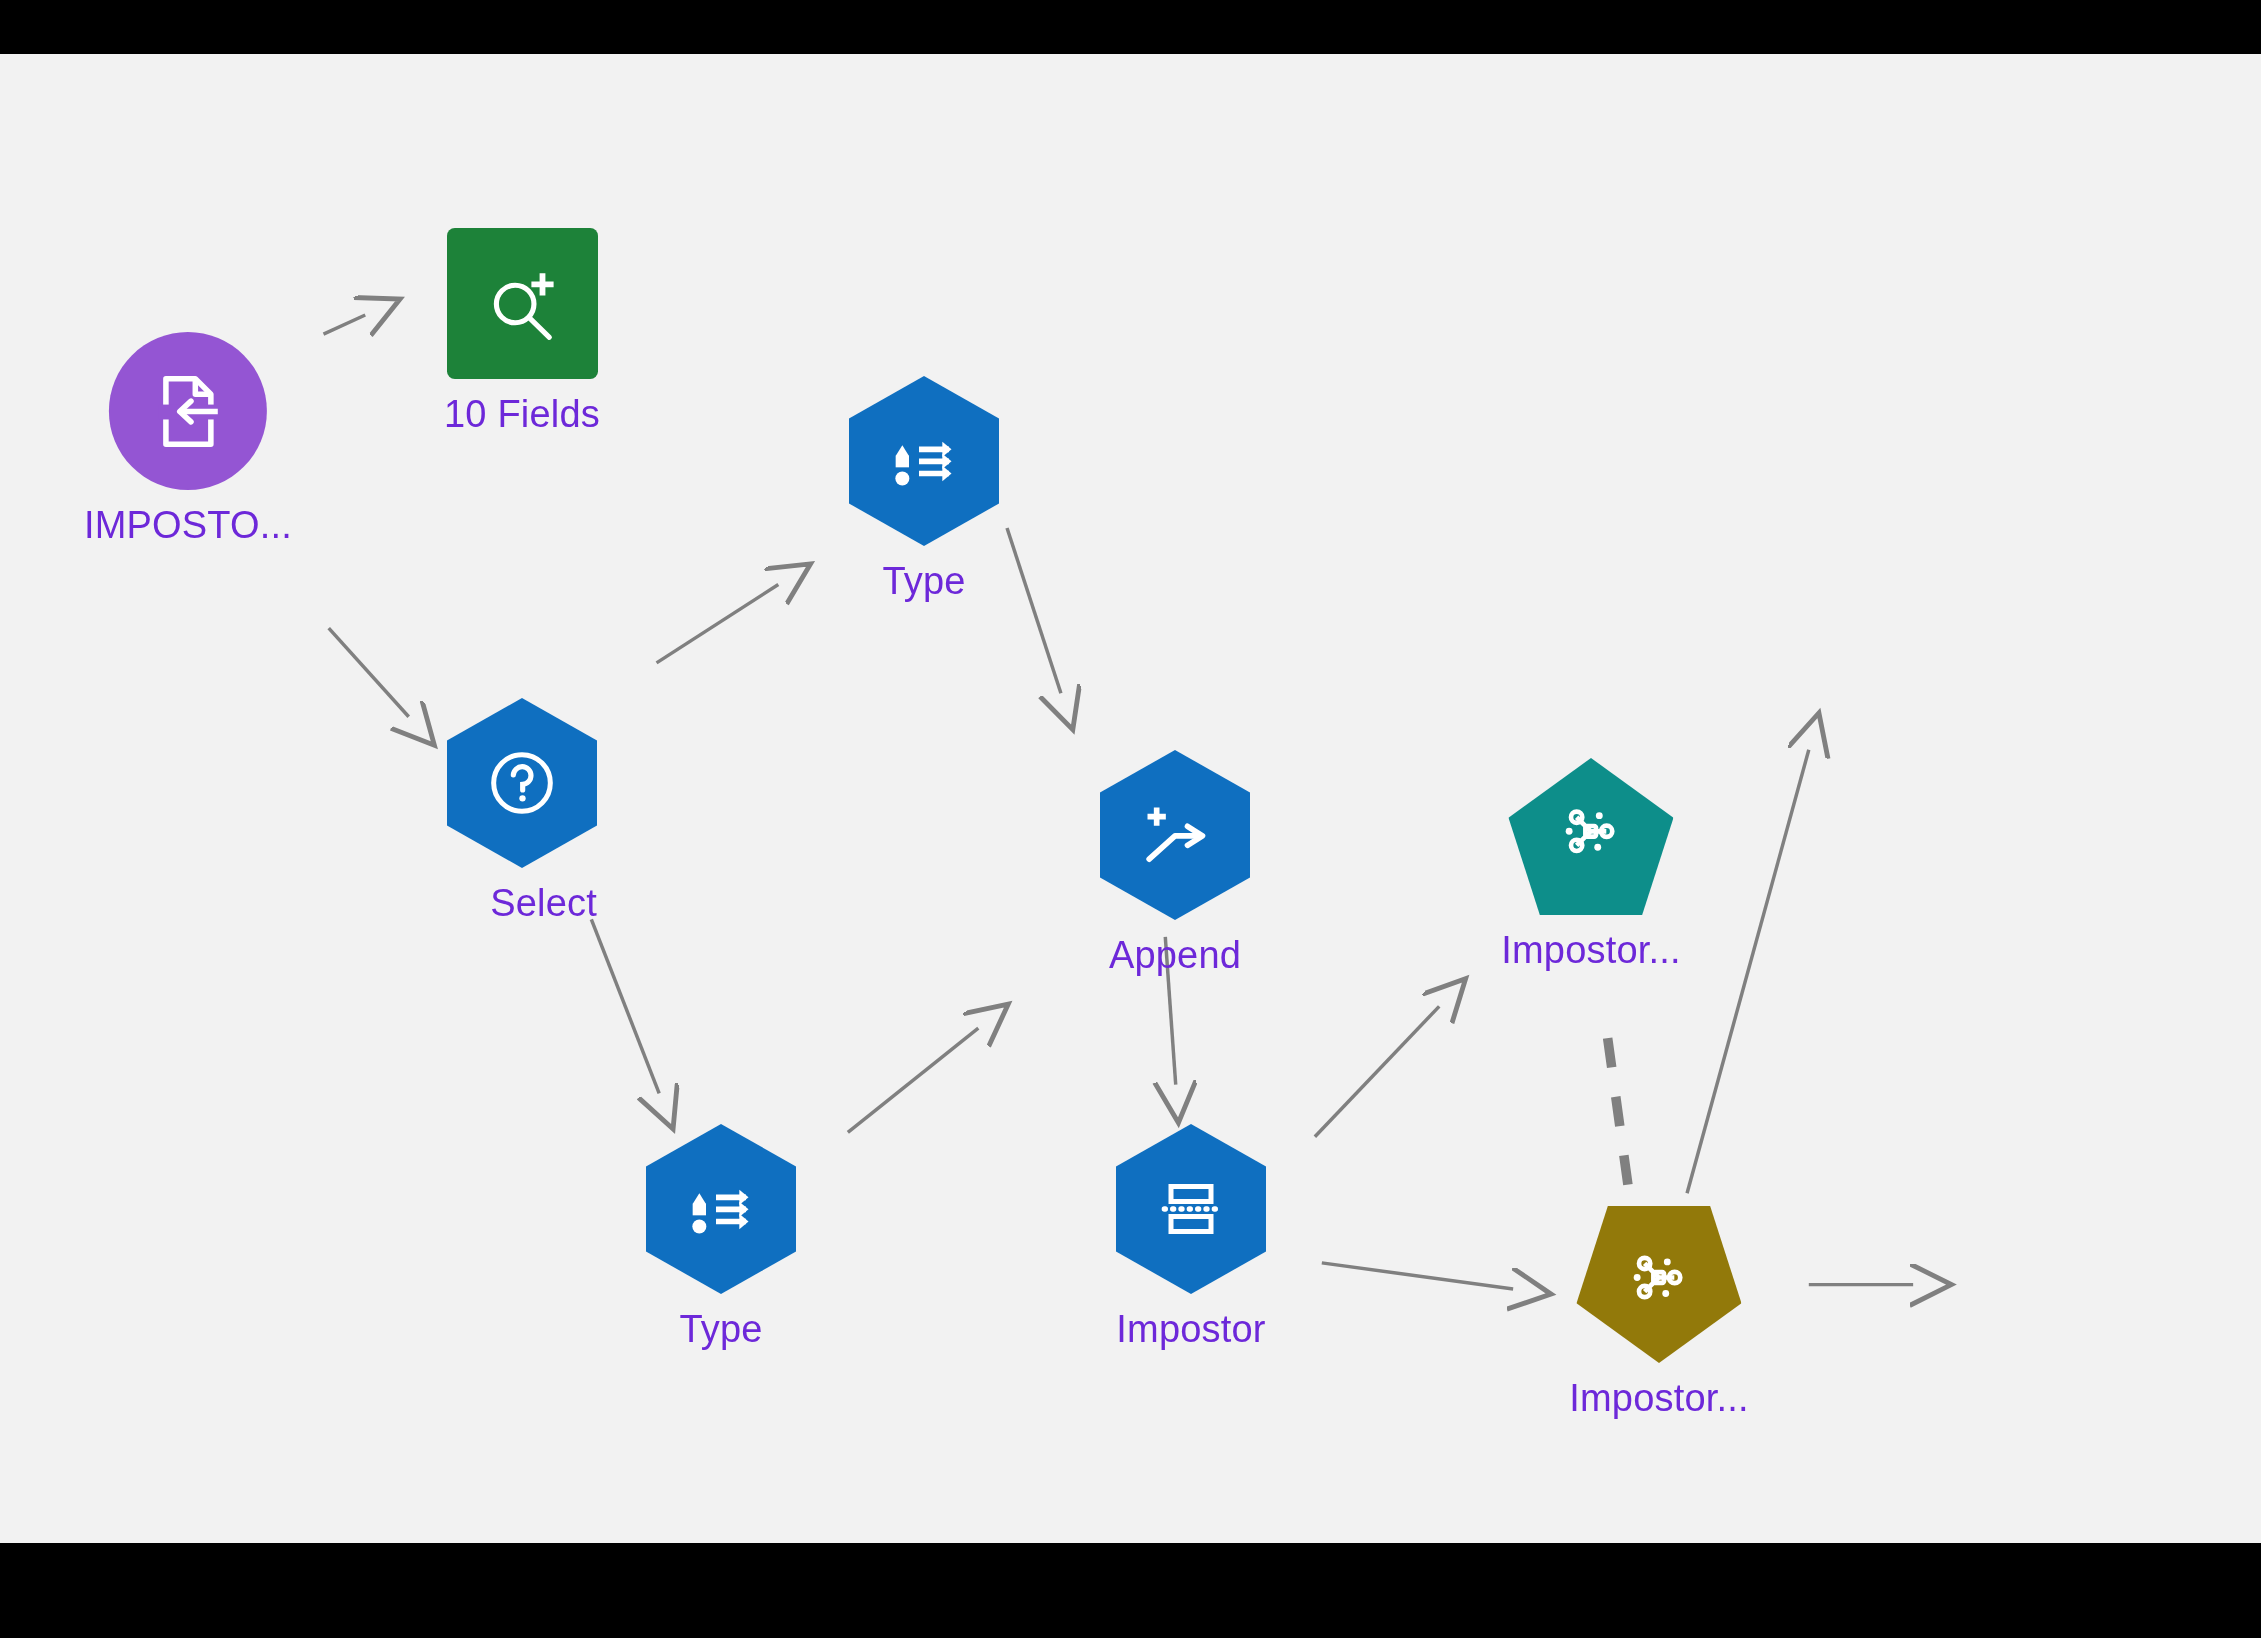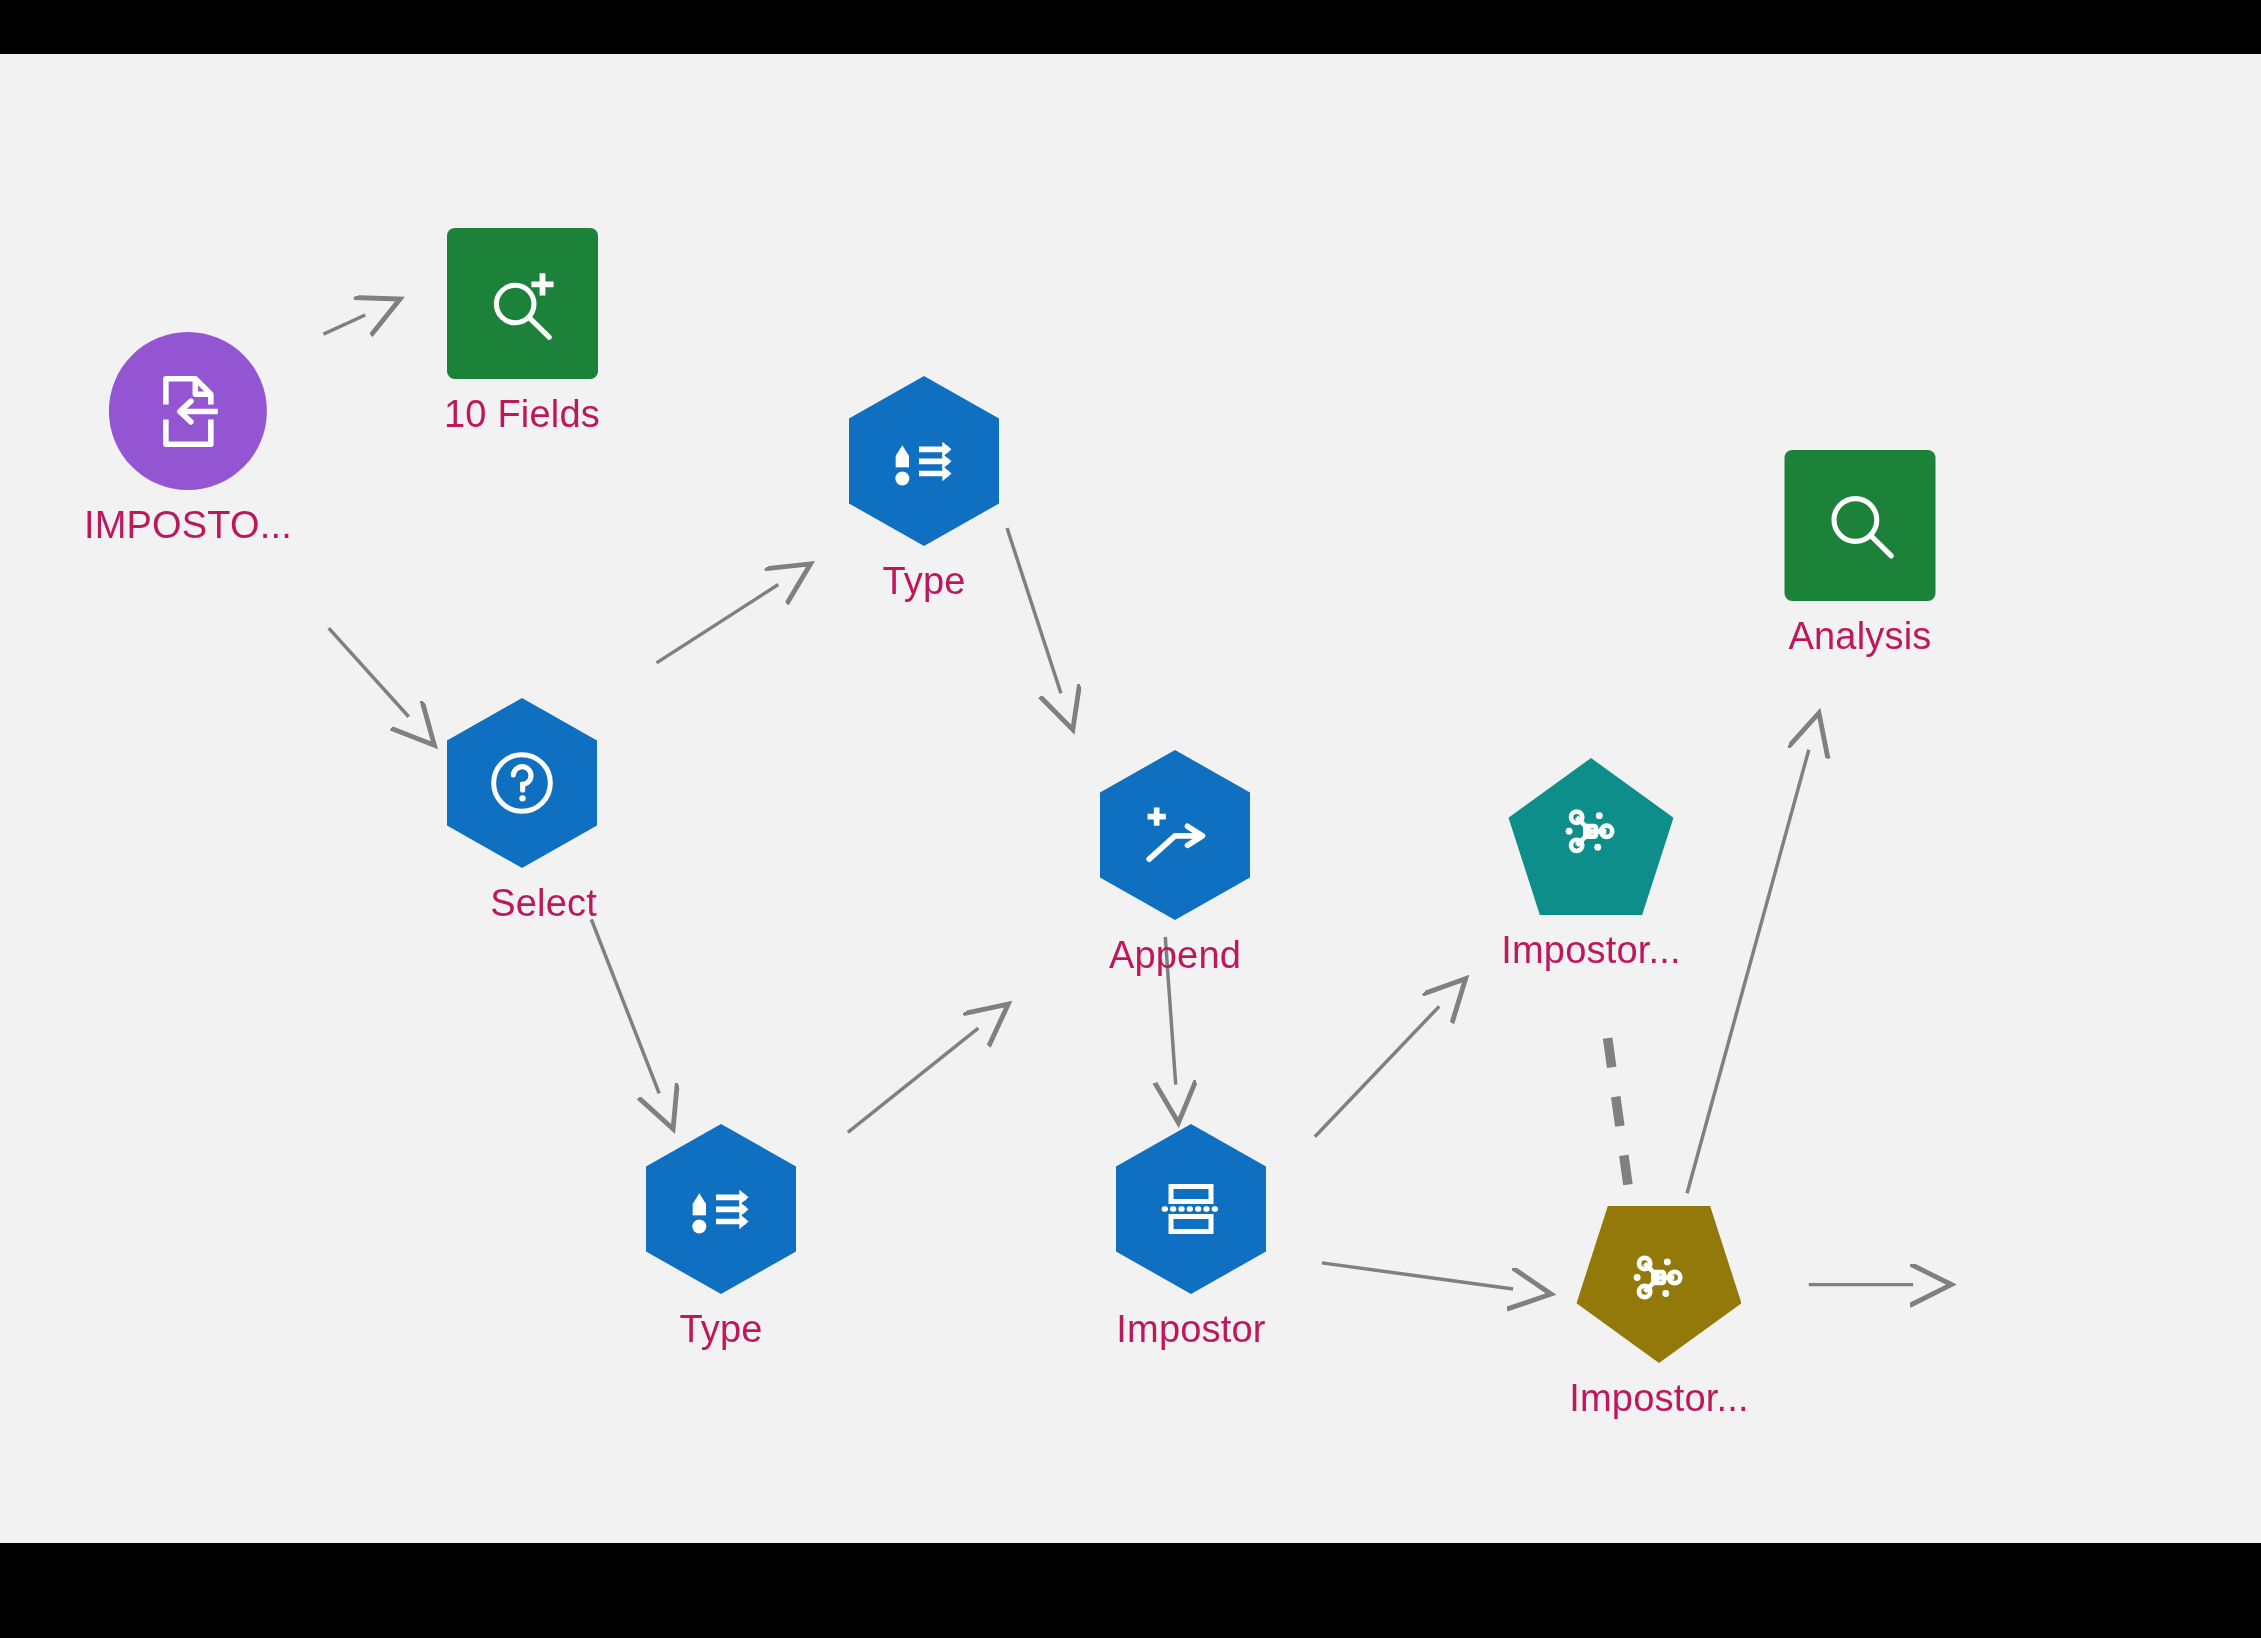--- a/index.html
+++ b/index.html
@@ -53,21 +53,21 @@
   .glyph-wrap {
     position: relative;
     display: flex;
     align-items: center;
     justify-content: center;
   }
 
   .node-label {
     margin-top: 15.7px;
     font-size: 38px;
-    color: #be185d;
+    color: #6d28d9;
     white-space: nowrap;
     letter-spacing: 0.2px;
     line-height: 1;
   }
 
   
   .shape-circle {
     width: 158px;
     height: 158px;
     border-radius: 50%;
@@ -263,26 +263,17 @@
           <circle cx="34.2" cy="24" r="3.6" fill="none" stroke="#ffffff" stroke-width="3"></circle>
           <circle cx="15" cy="33" r="3.6" fill="none" stroke="#ffffff" stroke-width="3"></circle>
           <circle cx="29.5" cy="14" r="2.2" fill="#ffffff"></circle>
           <circle cx="10.2" cy="24" r="2.2" fill="#ffffff"></circle>
           <circle cx="28.5" cy="34.2" r="2.2" fill="#ffffff"></circle>
         </svg>
       </div>
       <div class="node-label">Impostor...</div>
     </div>
 
-    <div class="node" style="left:1860px; top:396px;">
-      <div class="glyph-wrap shape-square" style="background:#1d8239;">
-        <svg class="icon-svg" width="82" height="82" viewBox="0 0 48 48">
-          <circle cx="21" cy="20.5" r="12.5" fill="none" stroke="#ffffff" stroke-width="3"></circle>
-          <path d="M30.2 29.8 L42 41.5" fill="none" stroke="#ffffff" stroke-width="3" stroke-linecap="round"></path>
-        </svg>
-      </div>
-      <div class="node-label">Analysis</div>
-    </div>
 
 
   </div>
 </div>
 
 
 </body></html>

